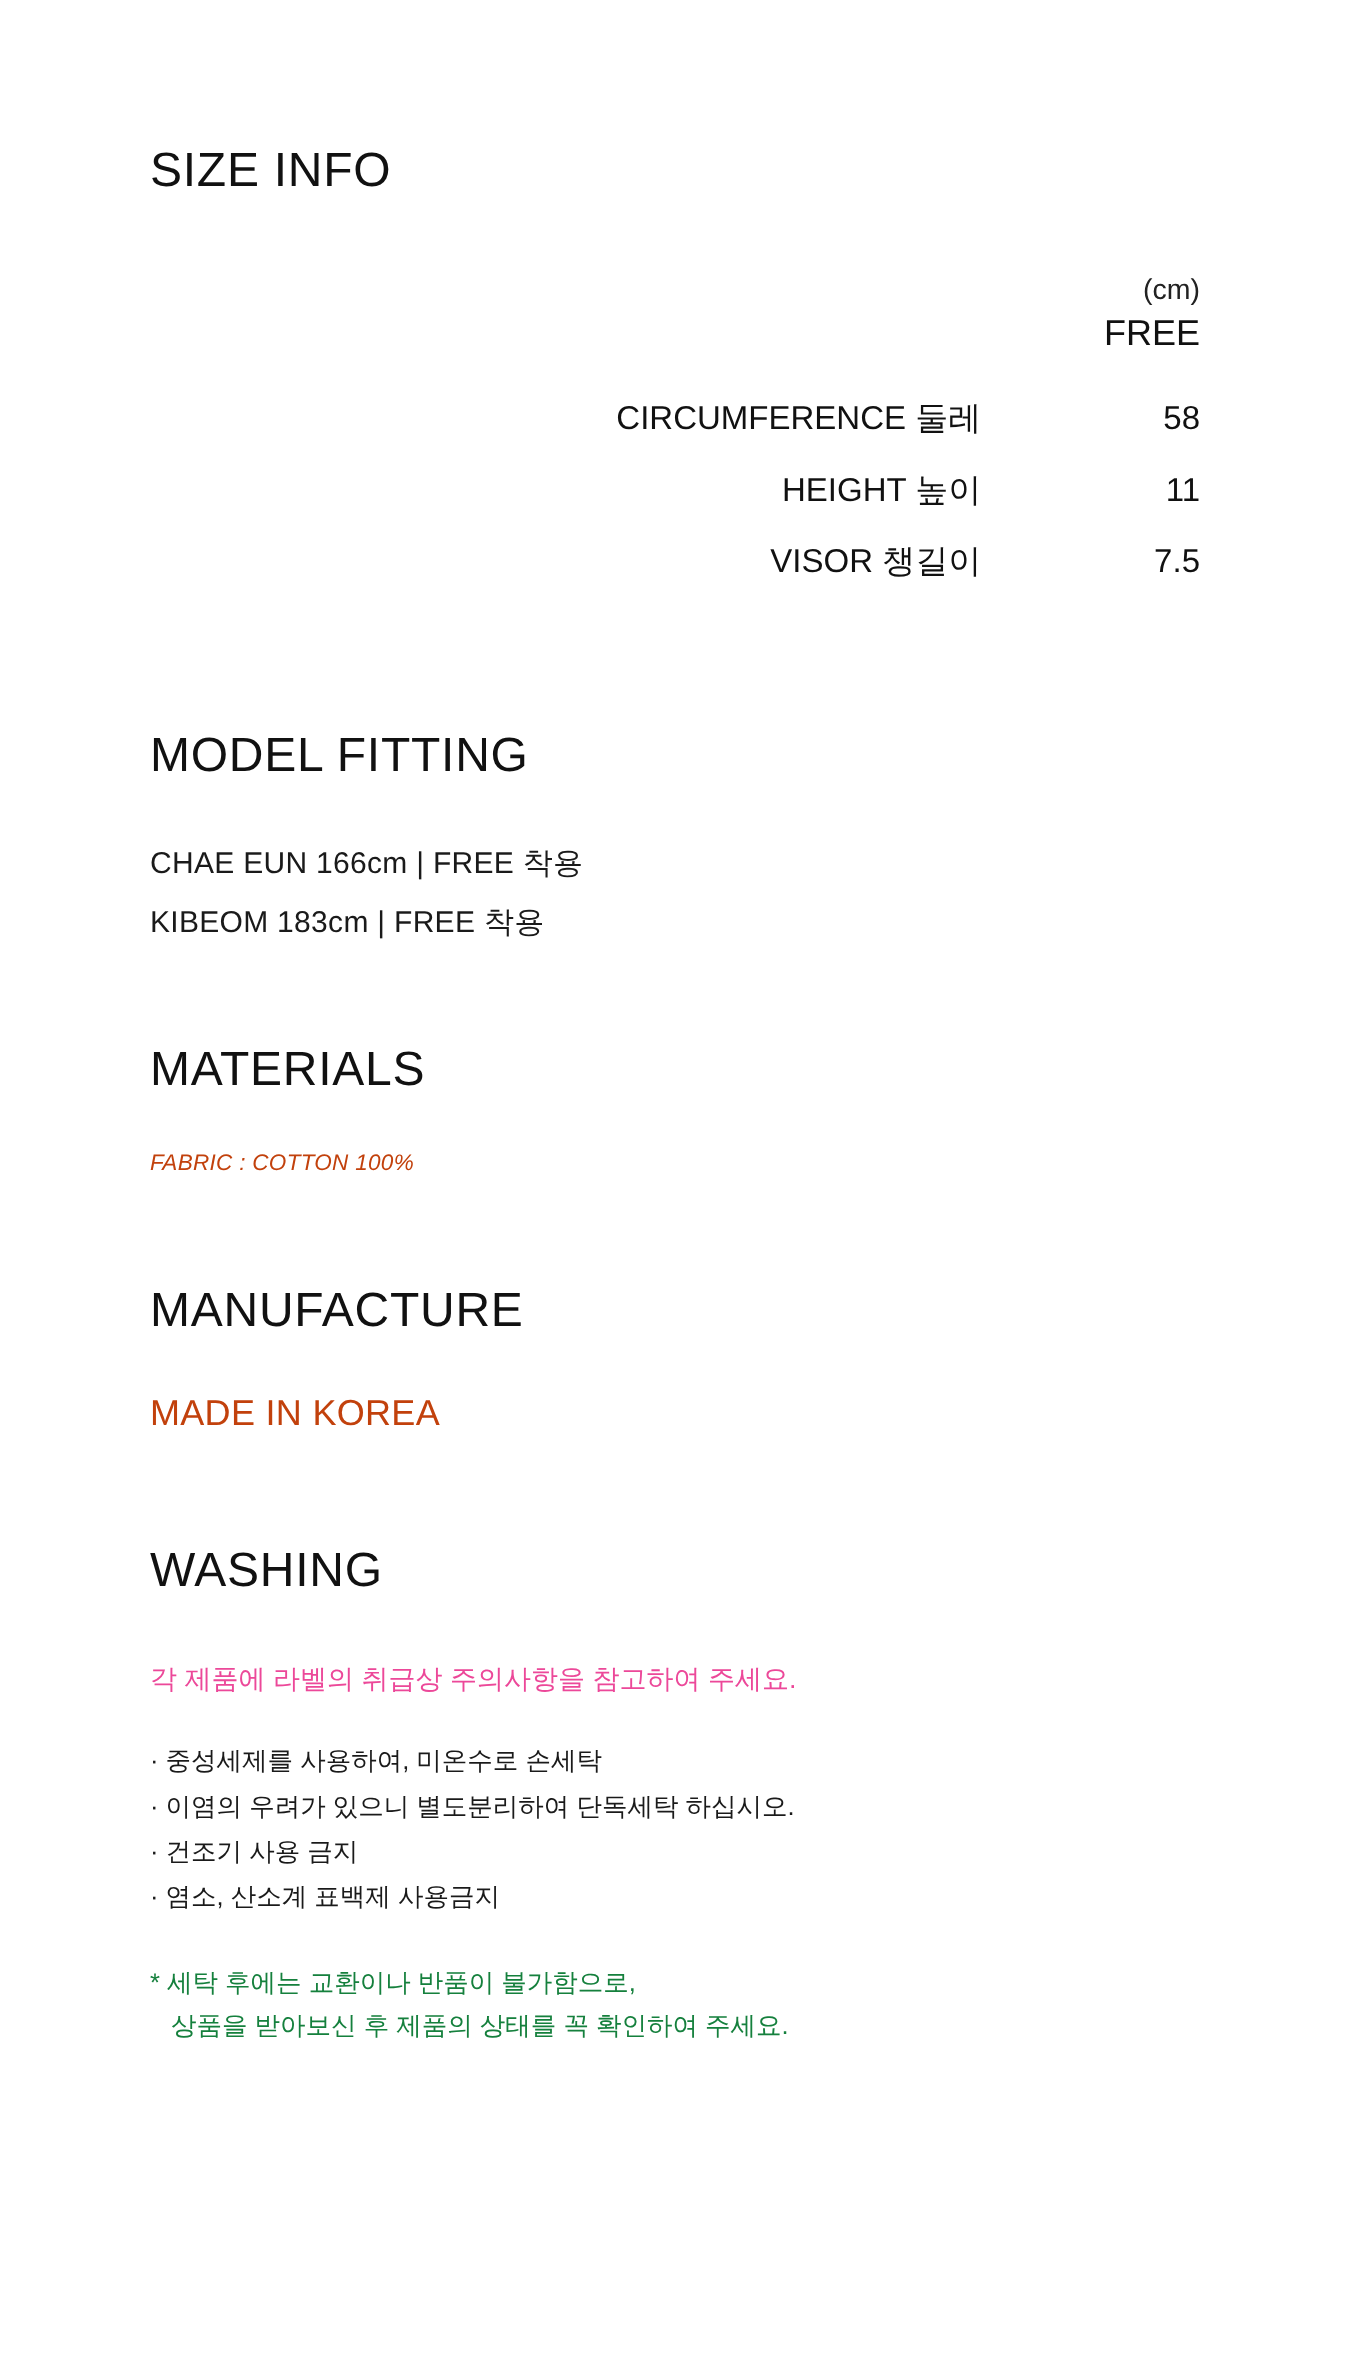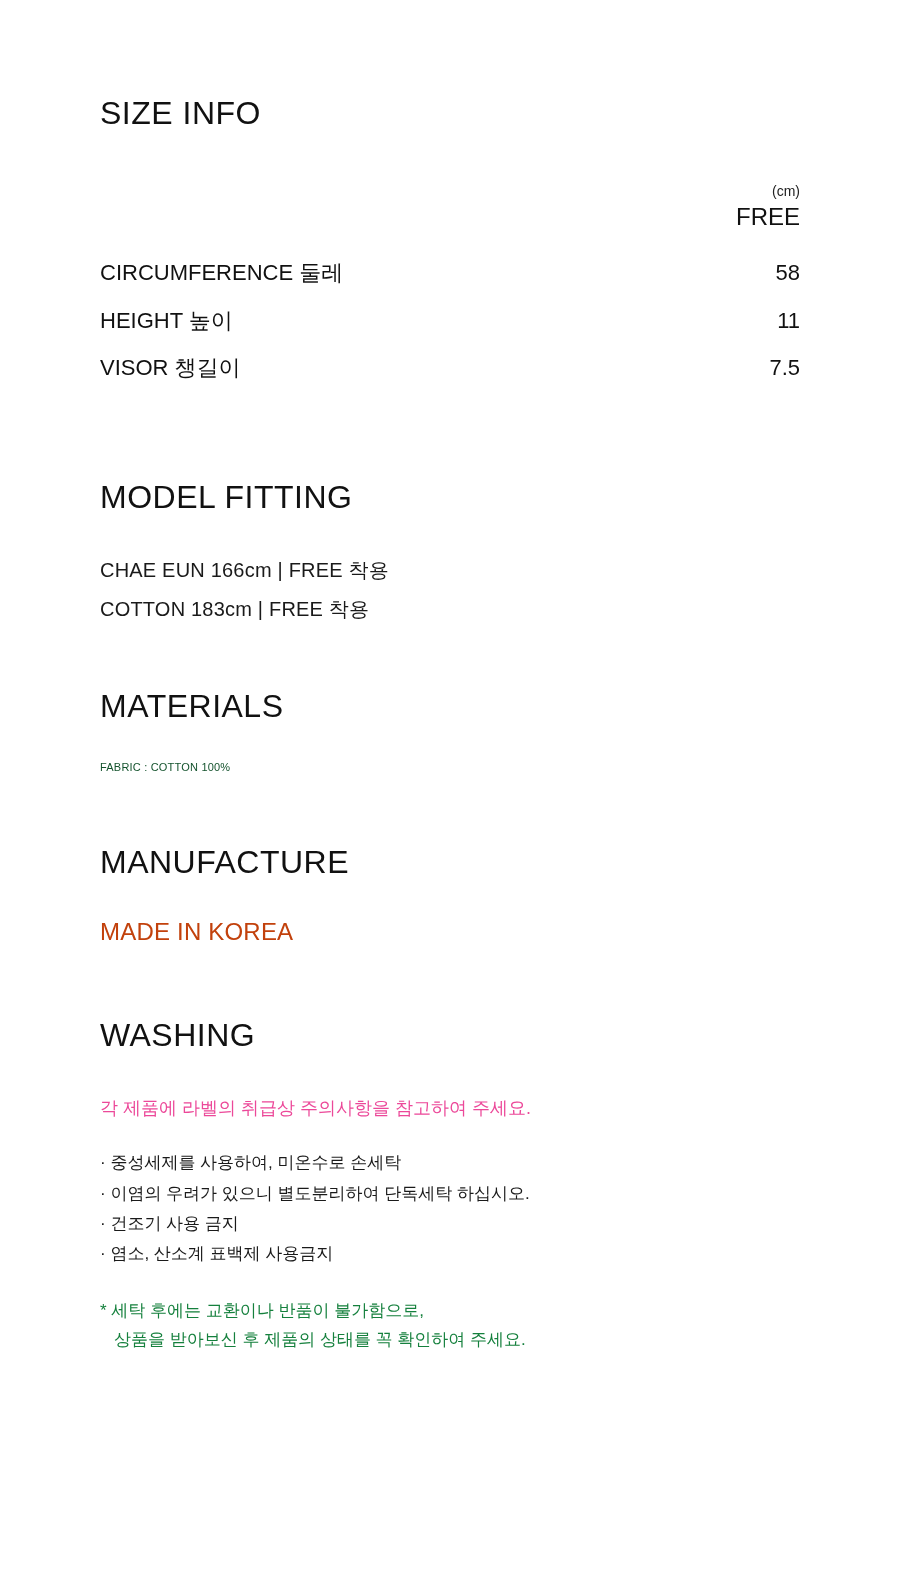--- a/index.html
+++ b/index.html
@@ -39,40 +39,40 @@
   .size-table {
     width: 700px;
     border-collapse: collapse;
     margin-top: 52px;
   }
   .size-table td {
     padding: 0;
     vertical-align: bottom;
   }
   .unit-row td {
-    font-size: 14px;
+    font-size: 19px;
     color: #222;
     text-align: right;
     padding-bottom: 4px;
   }
   .col-head-row td {
     font-size: 24px;
     font-weight: 500;
     text-align: right;
     color: #111;
     padding-bottom: 28px;
   }
   .size-row td {
     font-size: 22px;
     color: #111;
     padding-bottom: 20px;
     line-height: 1.25;
   }
   .size-row td.label {
-    text-align: left;
+    text-align: right;
     font-weight: 400;
   }
   .size-row td.value {
     text-align: right;
     font-weight: 400;
   }
 
   
   .model-fitting-block {
     padding-top: 78px;
@@ -85,24 +85,25 @@
     color: #1a1a1a;
     line-height: 1.95;
     letter-spacing: 0.2px;
   }
 
   
   .materials-block {
     padding-top: 60px;
   }
   .materials-text {
-    font-size: 11px;
-    color: #14532d;
+    font-size: 15px;
+    color: #c2410c;
     margin-top: 37px;
     letter-spacing: 0.2px;
+    font-style: italic;
   }
 
   
   .manufacture-block {
     padding-top: 72px;
   }
   .manufacture-text {
     font-size: 24px;
     color: #c2410c;
     margin-top: 38px;
@@ -169,21 +170,21 @@
           <td class="value">7.5</td>
         </tr>
       </tbody>
     </table>
   </section>
 
   <section class="model-fitting-block">
     <h2 class="section-title">MODEL FITTING</h2>
     <div class="model-lines">
       <div class="model-line">CHAE EUN  166cm  |  FREE 착용</div>
-      <div class="model-line">COTTON  183cm  |  FREE 착용</div>
+      <div class="model-line">KIBEOM  183cm  |  FREE 착용</div>
     </div>
   </section>
 
   <section class="materials-block">
     <h2 class="section-title">MATERIALS</h2>
     <div class="materials-text">FABRIC : COTTON 100%</div>
   </section>
 
   <section class="manufacture-block">
     <h2 class="section-title">MANUFACTURE</h2>

